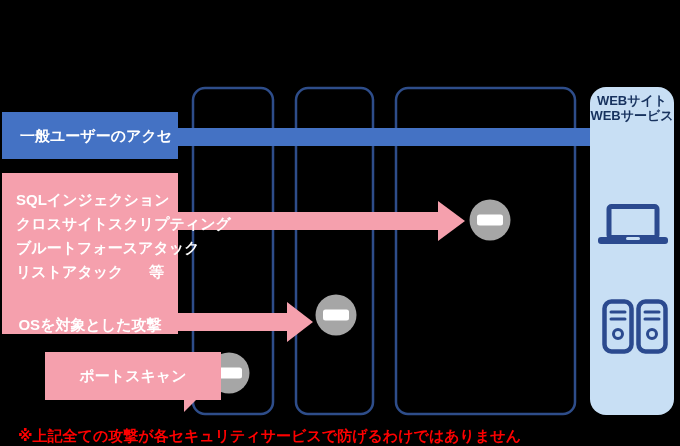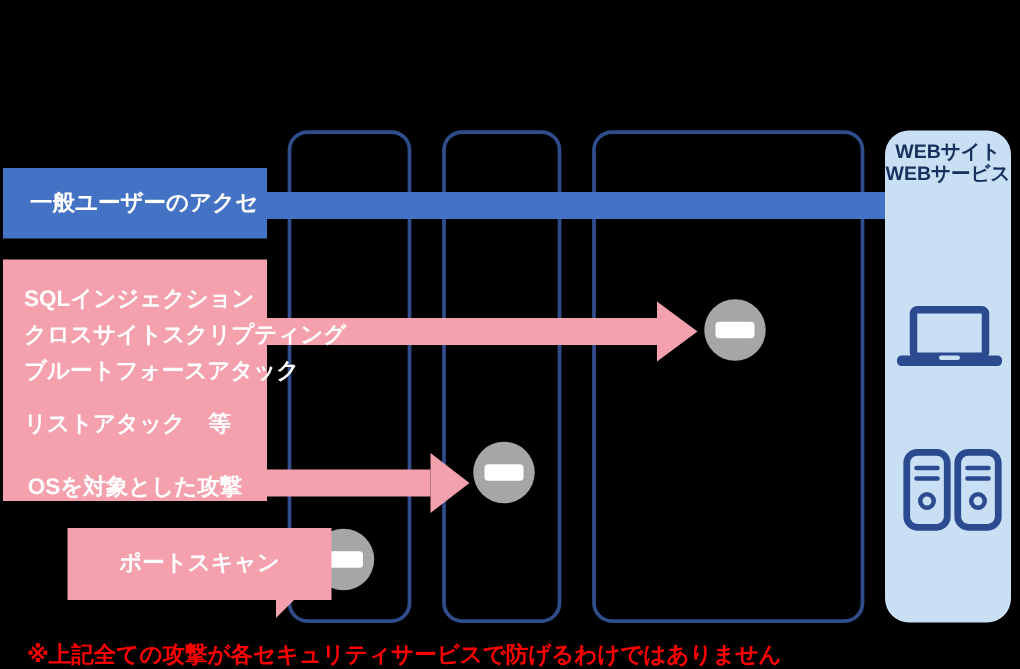--- a/index.html
+++ b/index.html
@@ -10,21 +10,21 @@
   #stage *{box-sizing:border-box;}
   .layer{position:absolute;left:0;top:0;}
   .labelbox{
     position:absolute;left:2px;width:176px;color:#fff;font-weight:bold;
     font-size:15px;
   }
   .box-blue{background:#4472c4;}
   .box-pink{background:#f5a0ad;}
   .center{text-align:center;}
   .attack-line{display:block;line-height:24px;padding-left:14px;white-space:nowrap;}
-  .attack-line-last{display:flex;padding-right:24px;margin-top:11px;}
+  .attack-line-last{display:flex;padding-right:14px;}
   .etc{margin-left:auto;}
   .panel{
     position:absolute;left:590px;top:87px;width:84px;height:328px;
     background:#c8dff4;border-radius:16px;
   }
   .panel-title{
     margin-top:7px;text-align:center;color:#17325e;font-weight:bold;
     font-size:13px;line-height:14.5px;
   }
   .panel-icon{position:absolute;}

